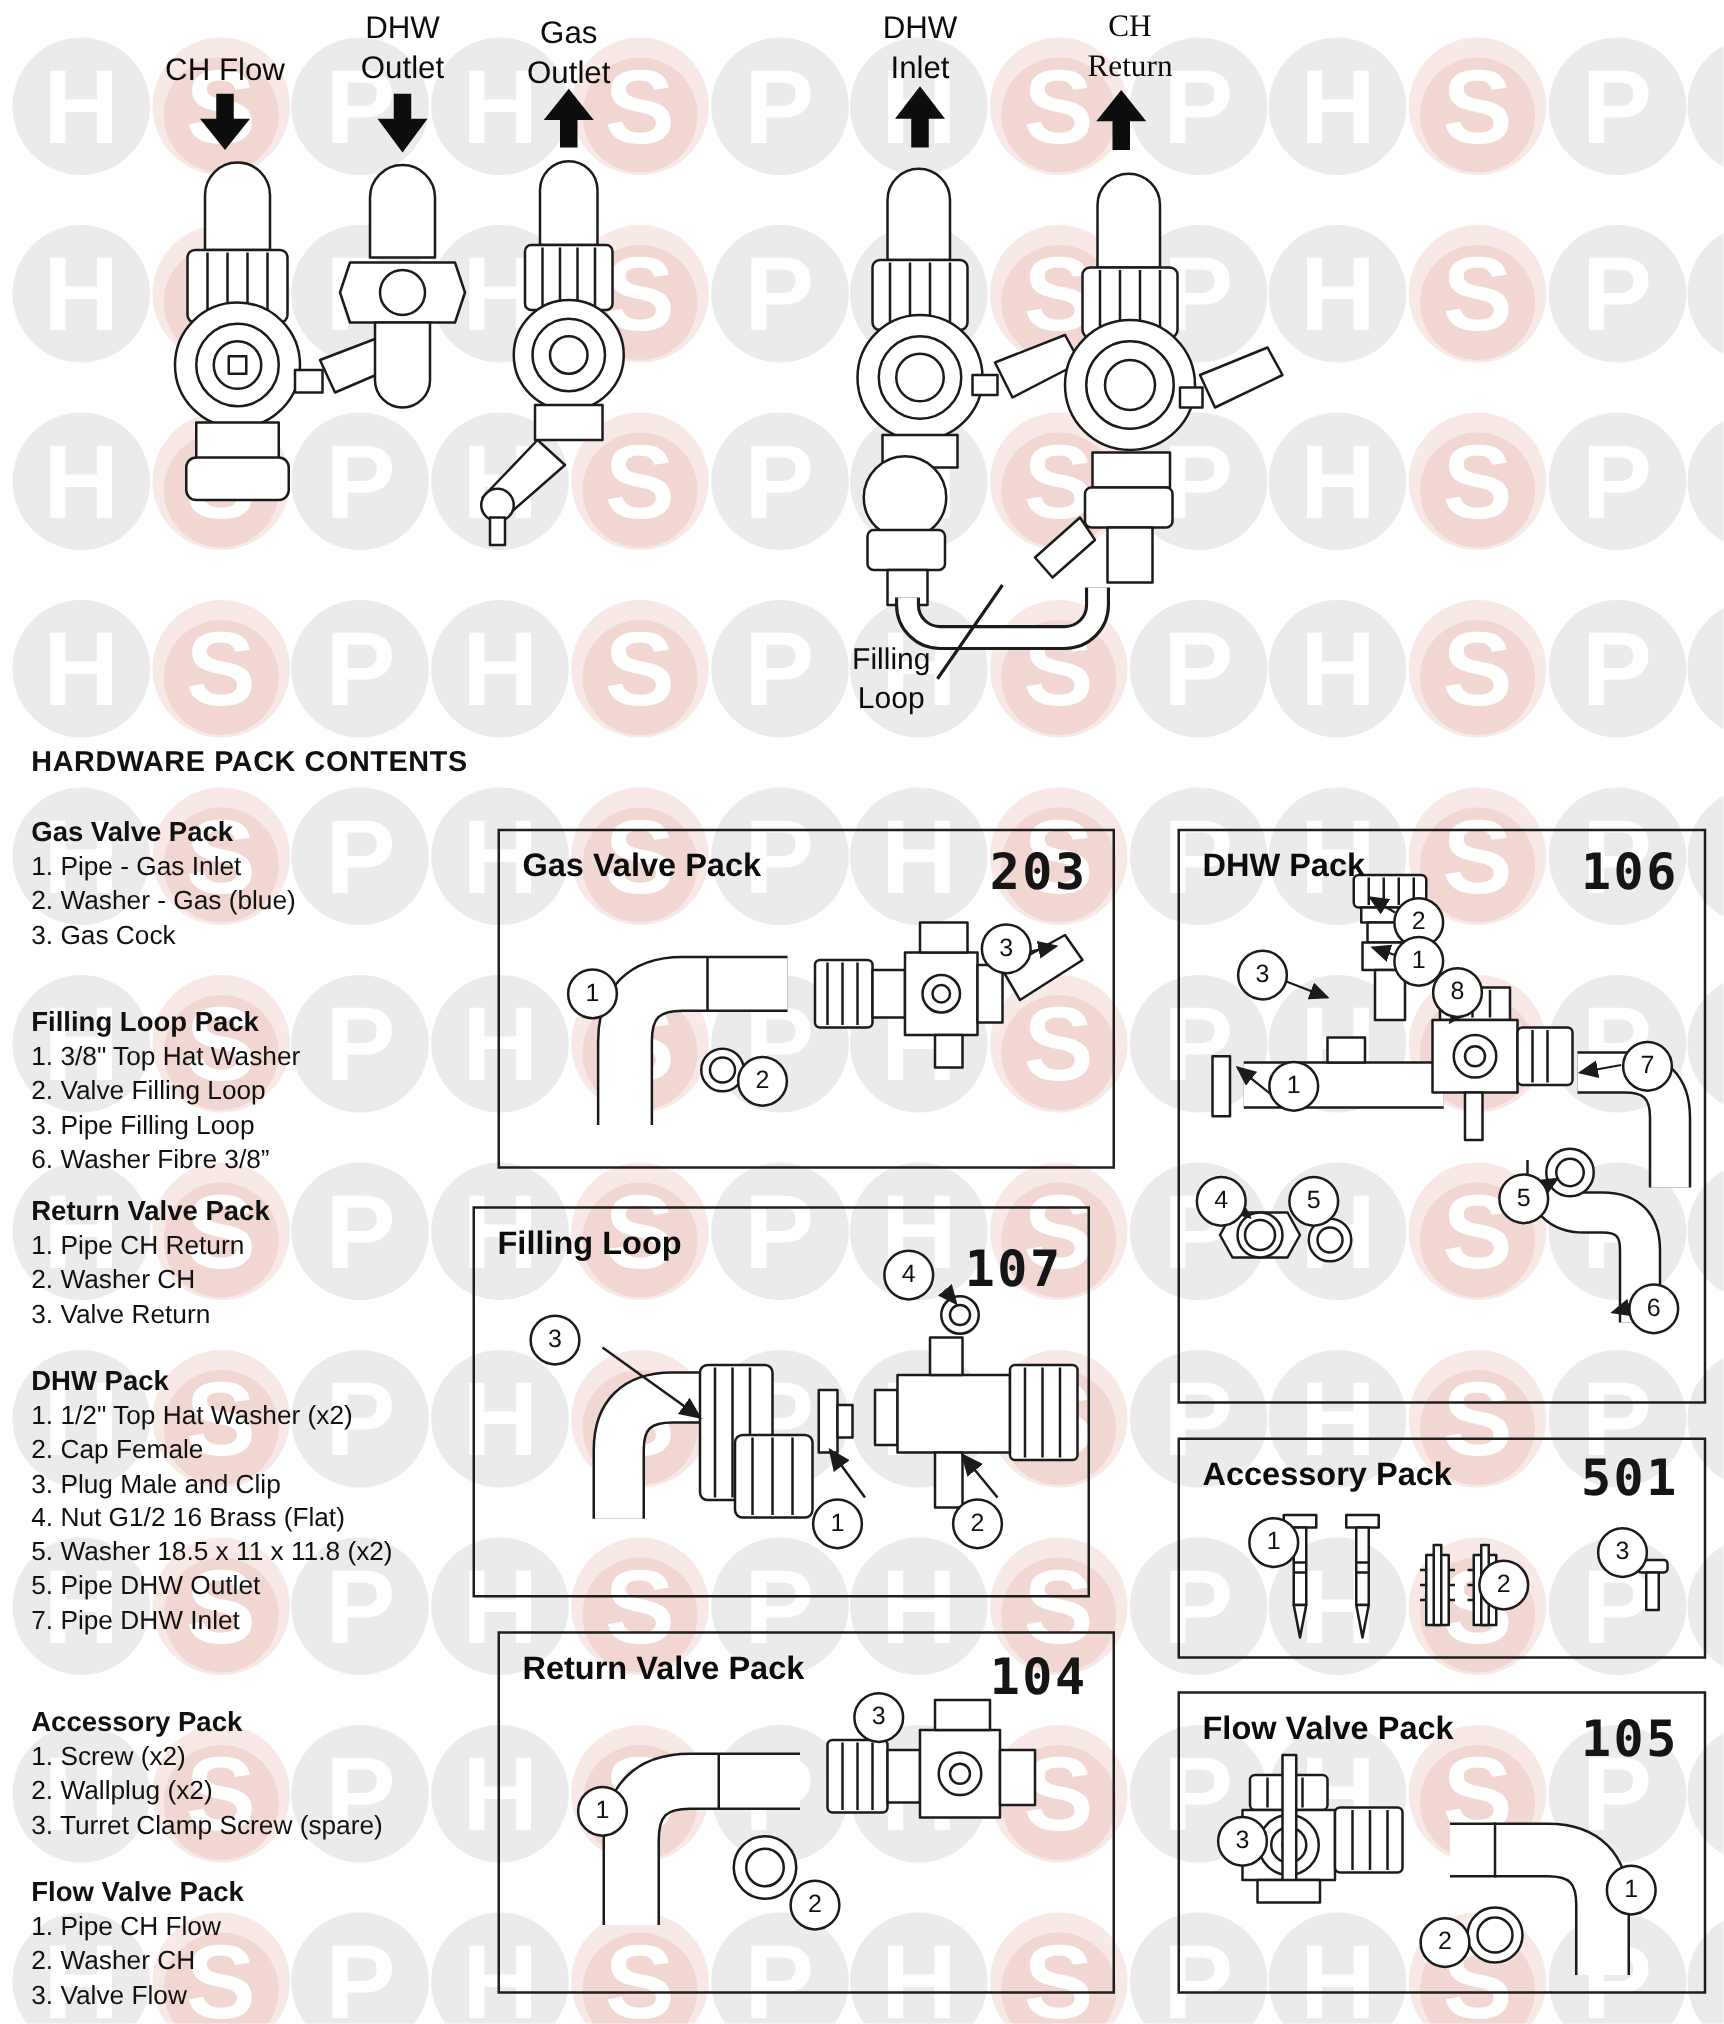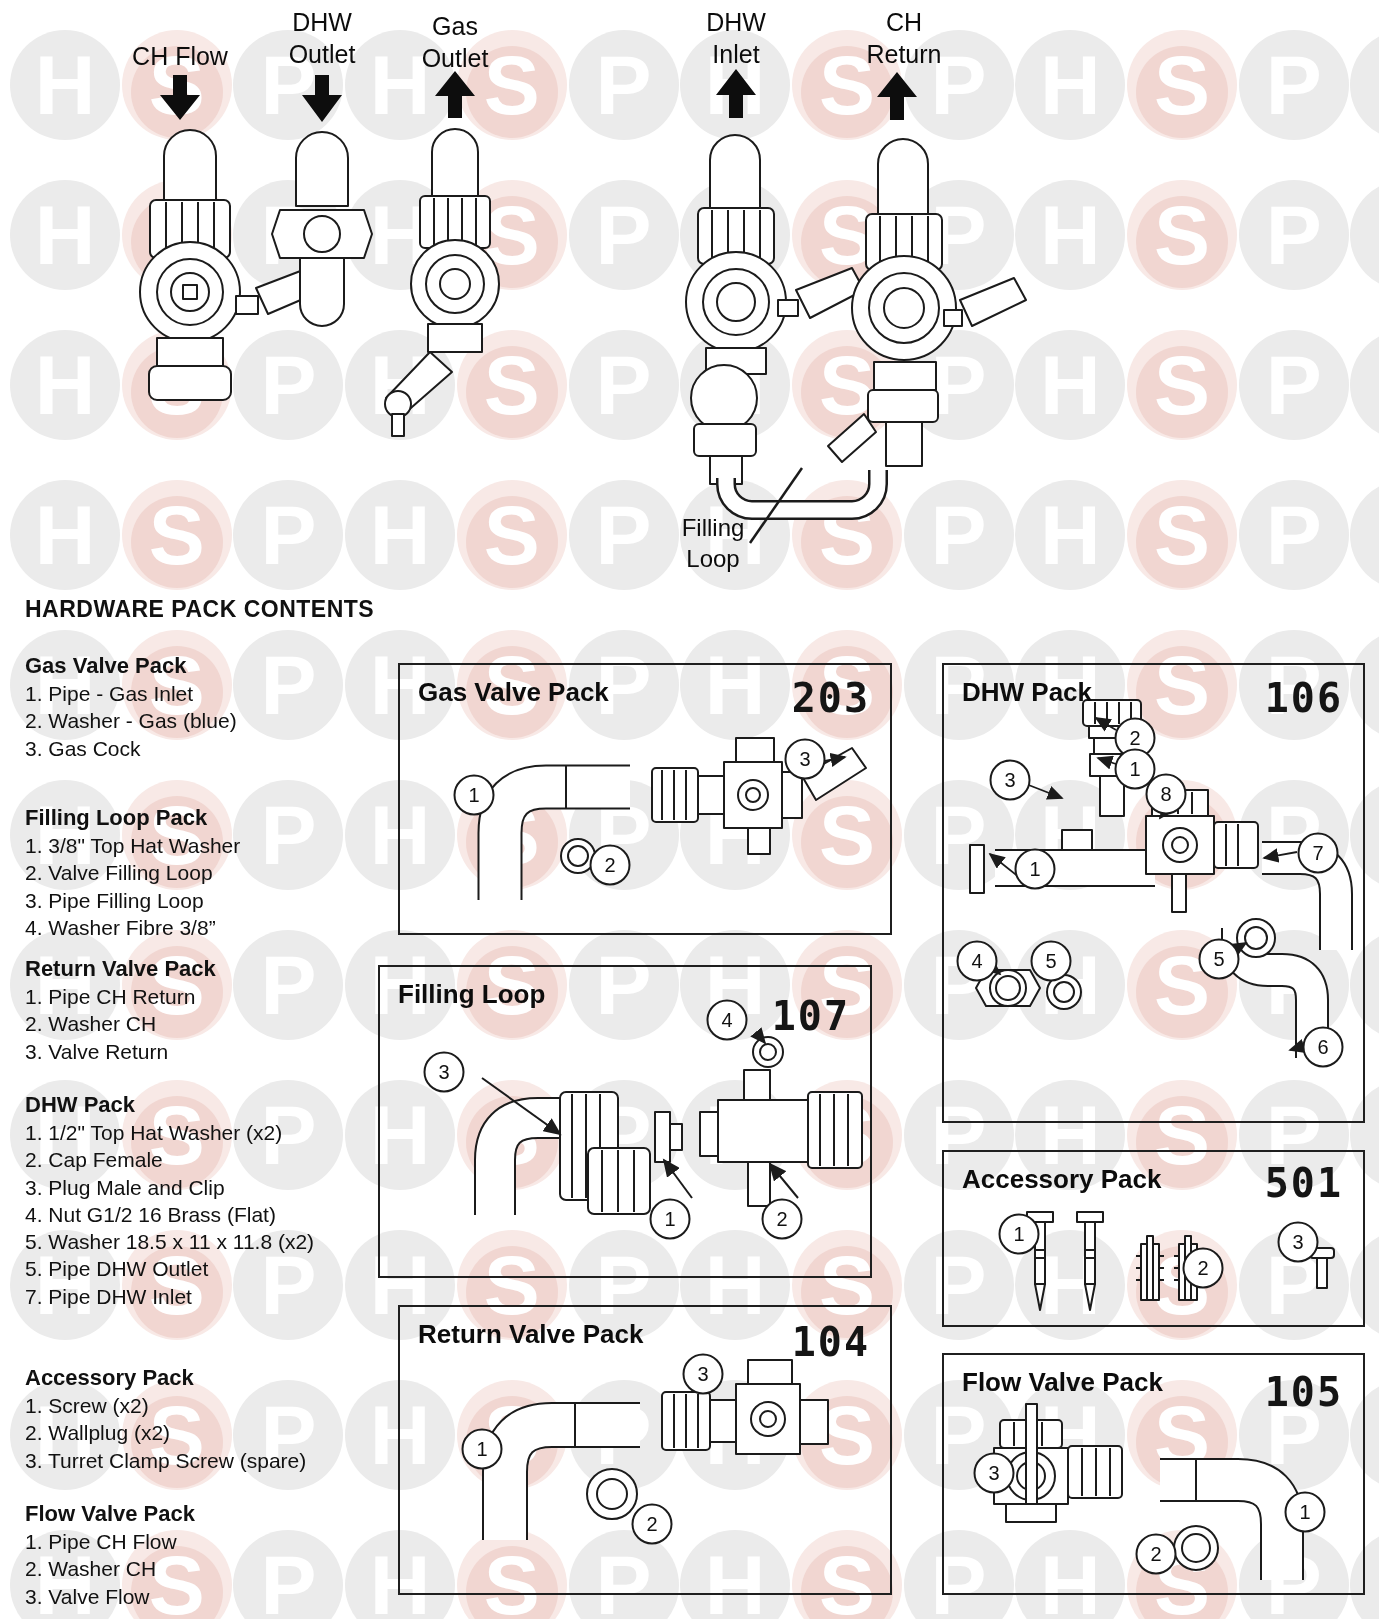--- a/index.html
+++ b/index.html
@@ -749,21 +749,21 @@
     <div>Outlet</div>
   </div>
   <div class="toplabel" style="left:375px;top:10px;width:160px;">
     <div>Gas</div>
     <div>Outlet</div>
   </div>
   <div class="toplabel" style="left:656px;top:6px;width:160px;">
     <div>DHW</div>
     <div>Inlet</div>
   </div>
-  <div class="toplabel" style="left:824px;top:6px;width:160px;">
+  <div class="toplabel" style="left:824px;top:6px;width:160px;font-family:Liberation Serif, serif;">
     <div>CH</div>
     <div>Return</div>
   </div>
 
   <div id="lbl-filling-loop" style="left:648px;top:512px;width:130px;">
     <div>Filling</div>
     <div>Loop</div>
   </div>
 
   <div id="main-heading">HARDWARE PACK CONTENTS</div>
@@ -772,21 +772,21 @@
     <div class="pl-title">Gas Valve Pack</div>
     <div class="pl-item">1. Pipe - Gas Inlet</div>
     <div class="pl-item">2. Washer - Gas (blue)</div>
     <div class="pl-item">3. Gas Cock</div>
   </div>
   <div class="pack-list" style="top:804px;">
     <div class="pl-title">Filling Loop Pack</div>
     <div class="pl-item">1. 3/8" Top Hat Washer</div>
     <div class="pl-item">2. Valve Filling Loop</div>
     <div class="pl-item">3. Pipe Filling Loop</div>
-    <div class="pl-item">4. Washer Fibre 3/8”</div>
+    <div class="pl-item">6. Washer Fibre 3/8”</div>
   </div>
   <div class="pack-list" style="top:955px;">
     <div class="pl-title">Return Valve Pack</div>
     <div class="pl-item">1. Pipe CH Return</div>
     <div class="pl-item">2. Washer CH</div>
     <div class="pl-item">3. Valve Return</div>
   </div>
   <div class="pack-list" style="top:1091px;">
     <div class="pl-title">DHW Pack</div>
     <div class="pl-item">1. 1/2" Top Hat Washer (x2)</div>

